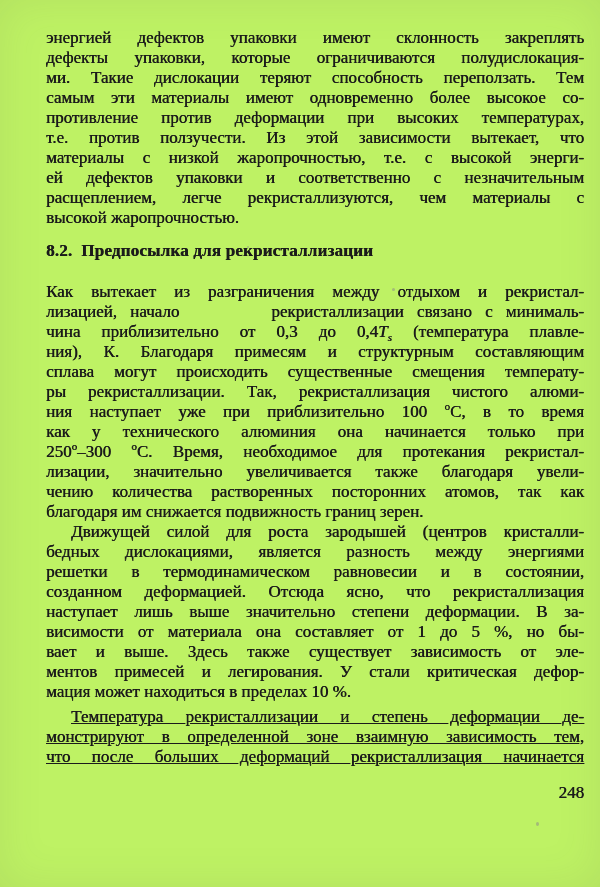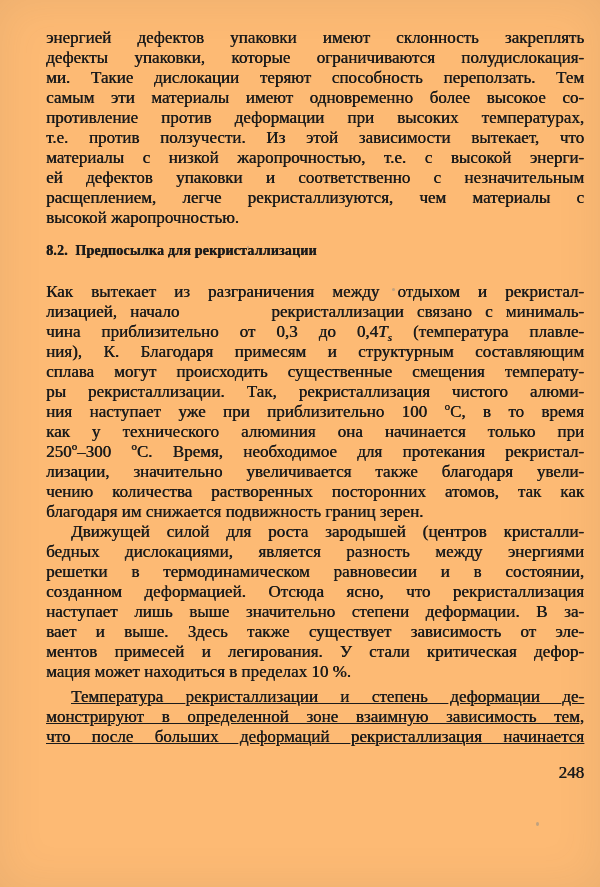--- a/index.html
+++ b/index.html
@@ -25,42 +25,42 @@
   .para{margin:0;}
   .line{
     text-align:justify;
     text-align-last:justify;
   }
   .line.last{text-align-last:left;}
   .para.indent .line:first-child{text-indent:25px;}
   .para.spaced{margin-top:5px;text-decoration:underline;}
   .heading{
     font-weight:bold;
-    font-size:14px;
+    font-size:17px;
     margin:13px 0 21px 0;
     letter-spacing:0.2px;
   }
   .pagenum{
     margin-top:16px;
     text-align:right;
   }
   sup{font-size:11px;line-height:0;}
   sub{font-size:11px;line-height:0;}
   i{margin-top:41px;}
   .speck{
     position:absolute;
     border-radius:50%;
     background:#8e8e88;
     opacity:0.55;
   }
 </style>
 </head>
 <body>
 
-<div class="sheet" style="background: #fdba74; color: rgb(27, 27, 27);">
+<div class="sheet" style="background: #bef264; color: rgb(27, 27, 27);">
   <div class="text">
     <div id="paras">
         <div class="para">
           <div class="line">энергией дефектов упаковки имеют склонность закреплять</div>
           <div class="line">дефекты упаковки, которые ограничиваются полудислокация-</div>
           <div class="line">ми. Такие дислокации теряют способность переползать. Тем</div>
           <div class="line">самым эти материалы имеют одновременно более высокое со-</div>
           <div class="line">противление против деформации при высоких температурах,</div>
           <div class="line">т.е. против ползучести. Из этой зависимости вытекает, что</div>
           <div class="line">материалы с низкой жаропрочностью, т.е. с высокой энерги-</div>
@@ -82,20 +82,21 @@
           <div class="line">лизации, значительно увеличивается также благодаря увели-</div>
           <div class="line">чению количества растворенных посторонних атомов, так как</div>
           <div class="line last">благодаря им снижается подвижность границ зерен.</div>
         </div>
         <div class="para indent">
           <div class="line">Движущей силой для роста зародышей (центров кристалли-</div>
           <div class="line">бедных дислокациями, является разность между энергиями</div>
           <div class="line">решетки в термодинамическом равновесии и в состоянии,</div>
           <div class="line">созданном деформацией. Отсюда ясно, что рекристаллизация</div>
           <div class="line">наступает лишь выше значительно степени деформации. В за-</div>
+          <div class="line">висимости от материала она составляет от 1 до 5&nbsp;%, но бы-</div>
           <div class="line">вает и выше. Здесь также существует зависимость от эле-</div>
           <div class="line">ментов примесей и легирования. У стали критическая дефор-</div>
           <div class="line last">мация может находиться в пределах 10&nbsp;%.</div>
         </div>
         <div class="para indent spaced">
           <div class="line">Температура рекристаллизации и степень деформации де-</div>
           <div class="line">монстрируют в определенной зоне взаимную зависимость тем,</div>
           <div class="line">что после больших деформаций рекристаллизация начинается</div>
         </div>
       </div>

